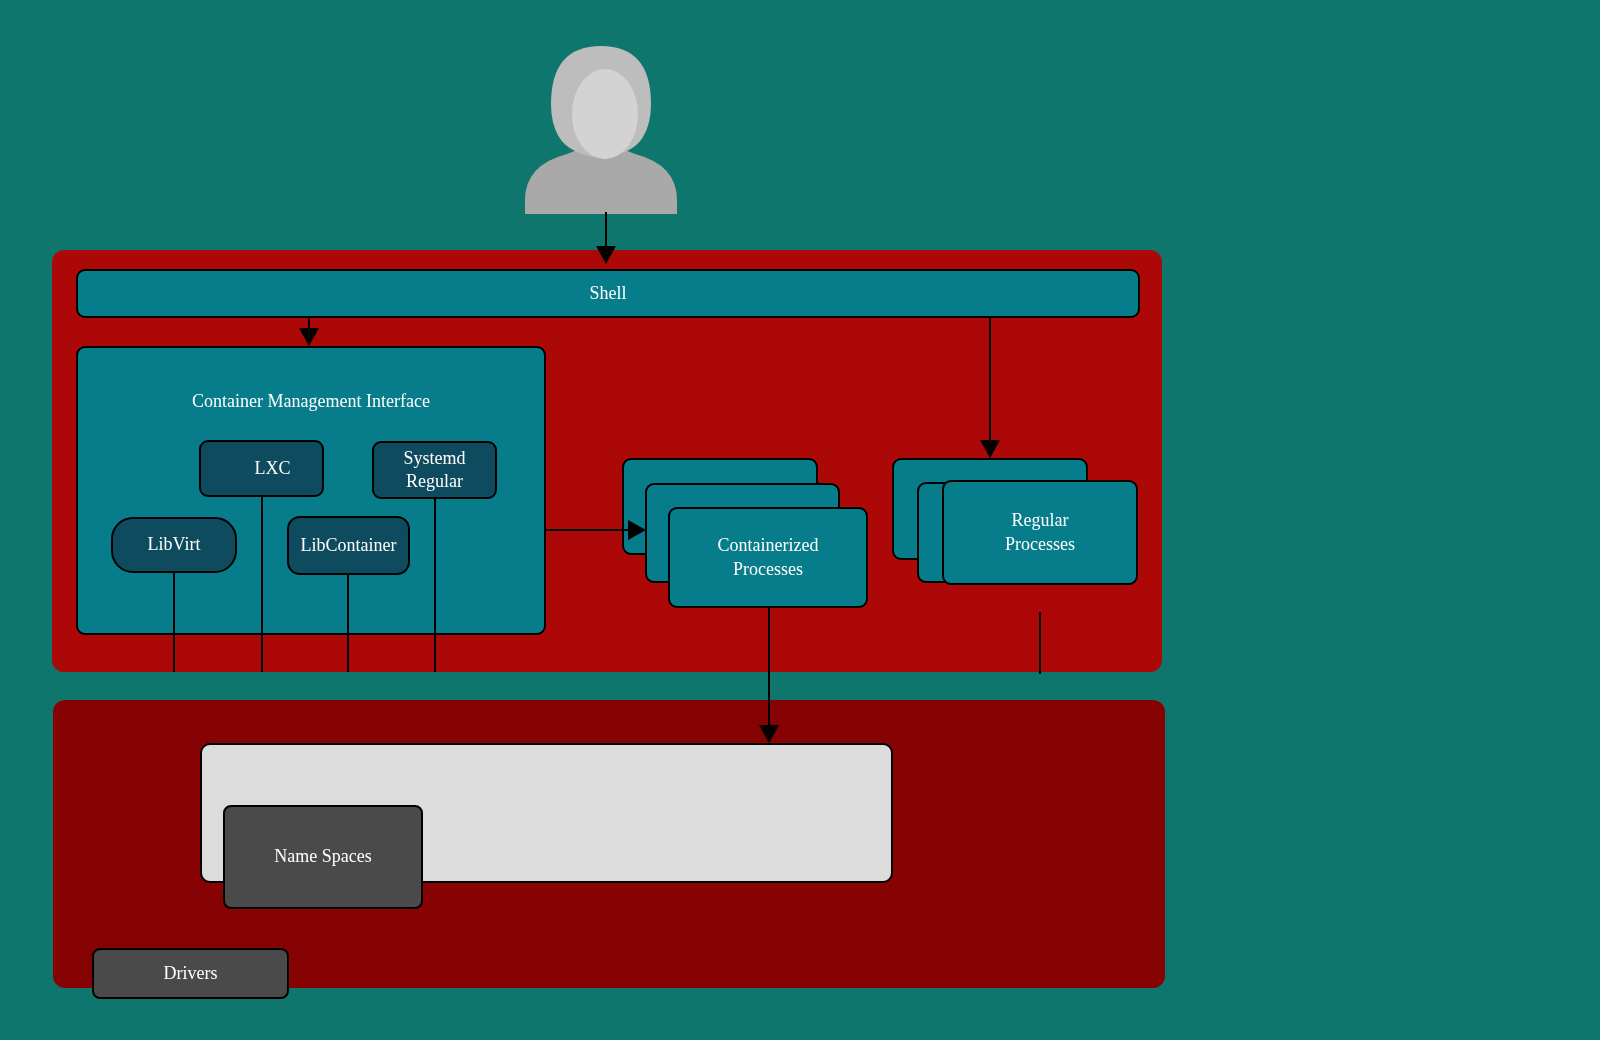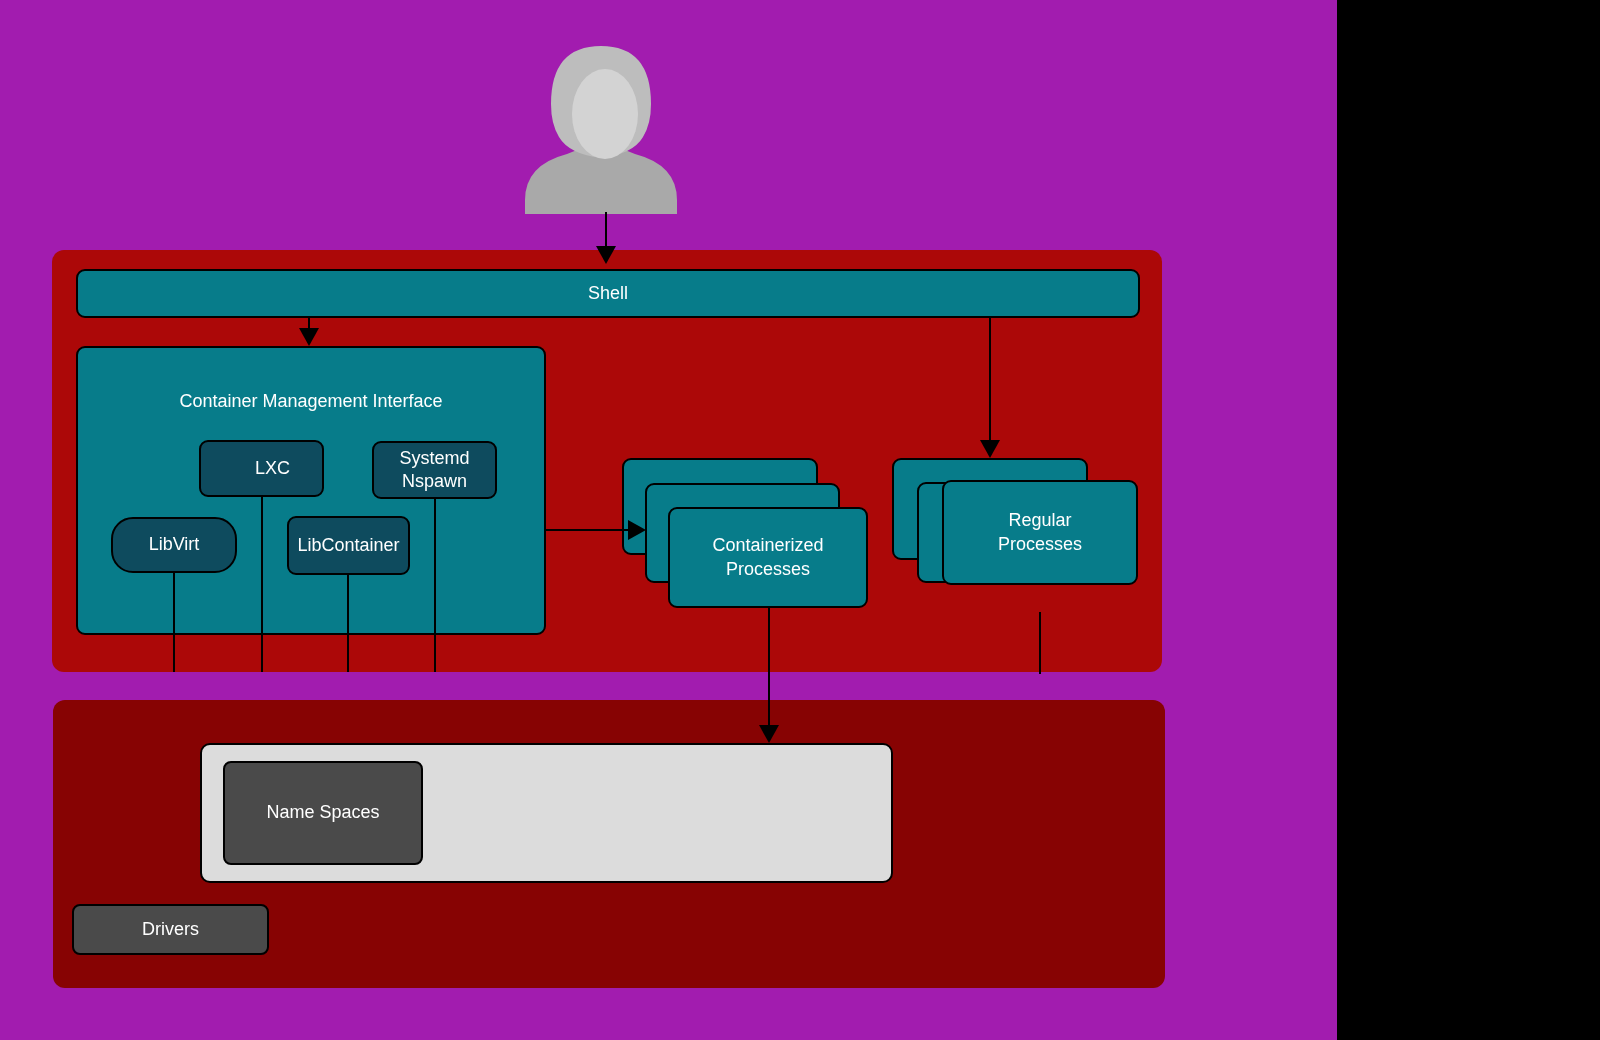--- a/index.html
+++ b/index.html
@@ -1,29 +1,29 @@
 <!DOCTYPE html>
 <html><head>
 <meta charset="utf-8">
 <style>
   html,body{margin:0;padding:0;background:#000;}
   #stage{
-    position:relative;width:1337px;height:1040px;background:#a21caf;overflow:hidden;
-    font-family:Liberation Sans, sans-serif;color:#fff;
+    position:relative;width:1600px;height:1040px;background:#0f766e;overflow:hidden;
+    font-family:Liberation Serif, serif;color:#fff;
   }
   .region{position:absolute;border-radius:12px;}
   .node{
     position:absolute;box-sizing:border-box;border:2.5px solid #000;
     display:flex;align-items:center;justify-content:center;text-align:center;
     font-size:18px;line-height:1.3;white-space:pre-line;color:#fff;
   }
   .teal{background:#077C8A;border-radius:9px;}
   .darkteal{background:#0E4B5E;border-radius:9px;}
   .graypanel{background:#DCDCDC;border-radius:10px;}
-  .darkgray{background:#4A4A4A;border-radius:8px;}
+  .darkgray{background:#4A4A4A;border-radius:8px;margin-top:44px;}
   .cmi-title{
     position:absolute;top:6px;left:0;width:100%;text-align:center;
     font-size:18px;color:#fff;margin-top:36px;
   }
   .vline{position:absolute;width:2px;background:#000;}
   .hline{position:absolute;height:2px;background:#000;}
   .arr-down{
     position:absolute;width:0;height:0;
     border-left:10px solid transparent;border-right:10px solid transparent;
     border-top:18px solid #000;
@@ -57,28 +57,28 @@
   <div class="node teal" style="left:76px;top:346px;width:470px;height:289px;">
     <div class="cmi-title">Container Management Interface</div>
   </div>
 
   <div class="node darkteal" style="left:199px;top:440px;width:125px;height:57px;padding-left:22px;">
     <span class="card-label">LXC</span>
   </div>
 
   <div class="node darkteal" style="left:372px;top:441px;width:125px;height:58px;">
     <span class="card-label">Systemd
-Nspawn</span>
+Regular</span>
   </div>
 
   <div class="node darkteal" style="left:111px;top:517px;width:126px;height:56px;border-radius:22px;">
     <span class="card-label">LibVirt</span>
   </div>
 
-  <div class="node darkteal" style="left:287px;top:516px;width:123px;height:59px;">
+  <div class="node darkteal" style="left:287px;top:516px;width:123px;height:59px;border-radius:13px;">
     <span class="card-label">LibContainer</span>
   </div>
 
   <div>
     <div class="node teal" style="left:622px;top:458px;width:196px;height:97px;"></div>
     <div class="node teal" style="left:645px;top:483px;width:195px;height:100px;"></div>
     <div class="node teal" style="left:668px;top:507px;width:200px;height:101px;">
       <span class="card-label">Containerized
 Processes</span>
     </div>
@@ -94,21 +94,21 @@
   </div>
 
   <div class="node graypanel" style="left:200px;top:743px;width:693px;height:140px;"></div>
 
   <div class="node darkgray" style="left:223px;top:761px;width:200px;height:104px;">
     <span class="card-label">Name Spaces</span>
   </div>
 
 
 
-  <div class="node darkgray" style="left:72px;top:904px;width:197px;height:51px;">
+  <div class="node darkgray" style="left:92px;top:904px;width:197px;height:51px;">
     <span class="card-label">Drivers</span>
   </div>
 
   <div class="vline" style="left:605px;top:212px;height:36px;"></div>
   <div class="arr-down" style="left:596px;top:246px;"></div>
 
   <div class="vline" style="left:308px;top:318px;height:12px;"></div>
   <div class="arr-down" style="left:299px;top:328px;"></div>
 
   <div class="vline" style="left:989px;top:318px;height:124px;"></div>

